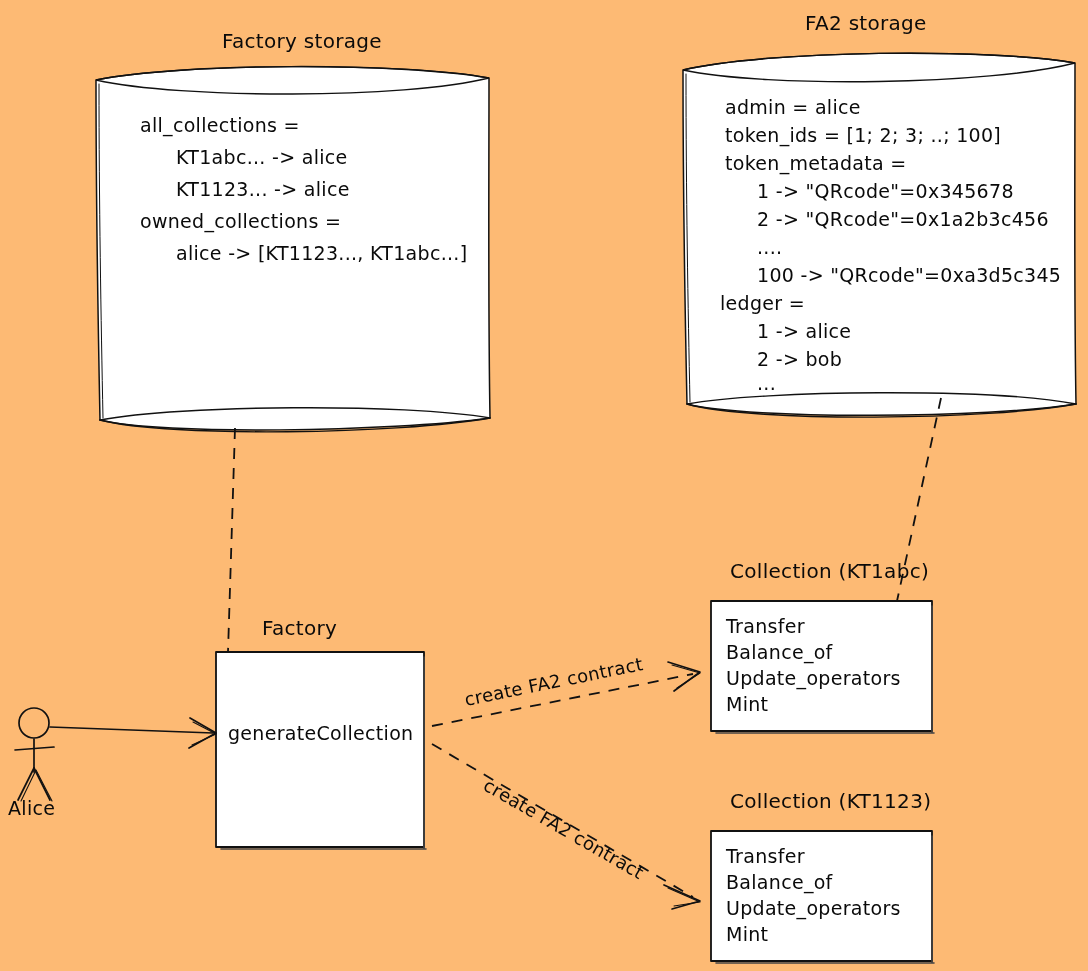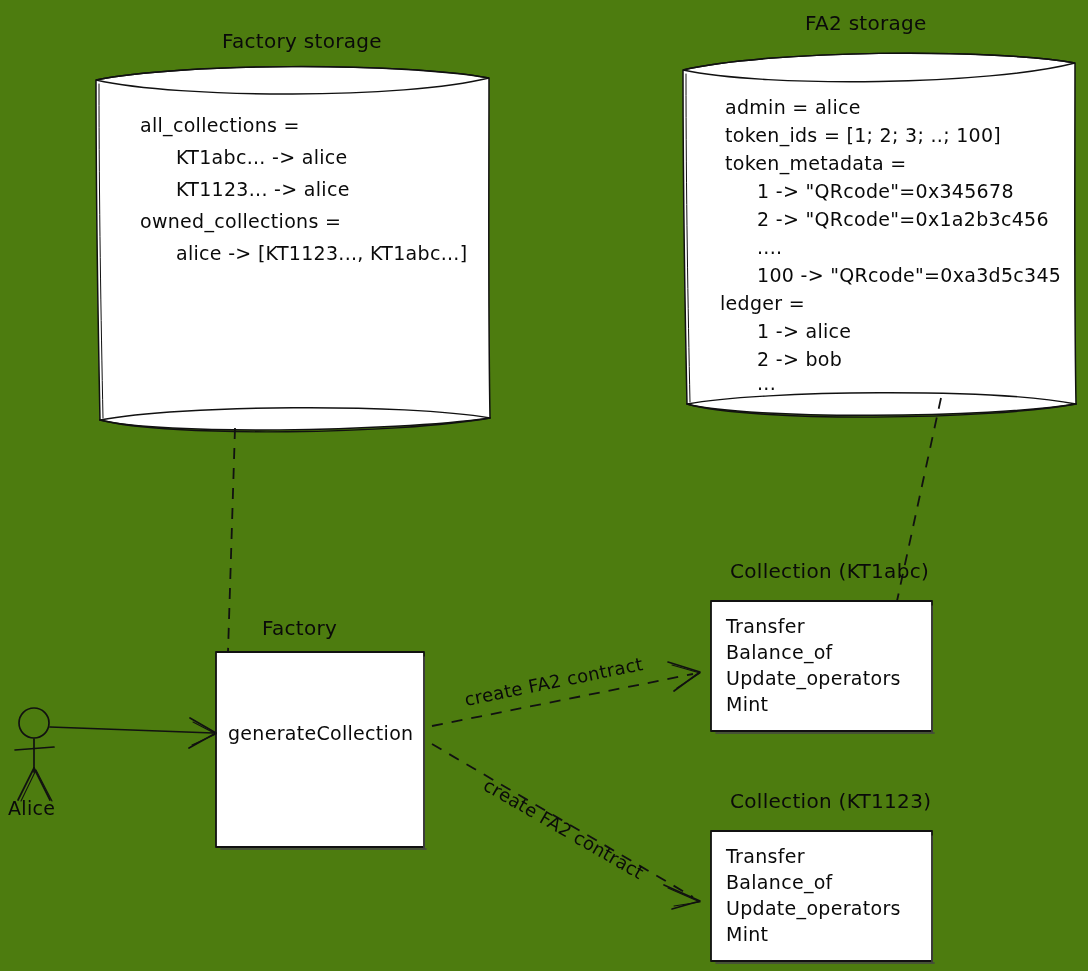--- a/index.html
+++ b/index.html
@@ -5,21 +5,21 @@
 <style>
   html, body {
     margin: 0;
     padding: 0;
     background: #ffffff;
   }
   #canvas {
     position: relative;
     width: 1088px;
     height: 971px;
-    background: #4d7c0f;
+    background: #fdba74;
     overflow: hidden;
     font-family: "DejaVu Sans", sans-serif;
   }
   svg.layer {
     position: absolute;
     top: 0;
     left: 0;
     width: 1088px;
     height: 971px;
     pointer-events: none;

